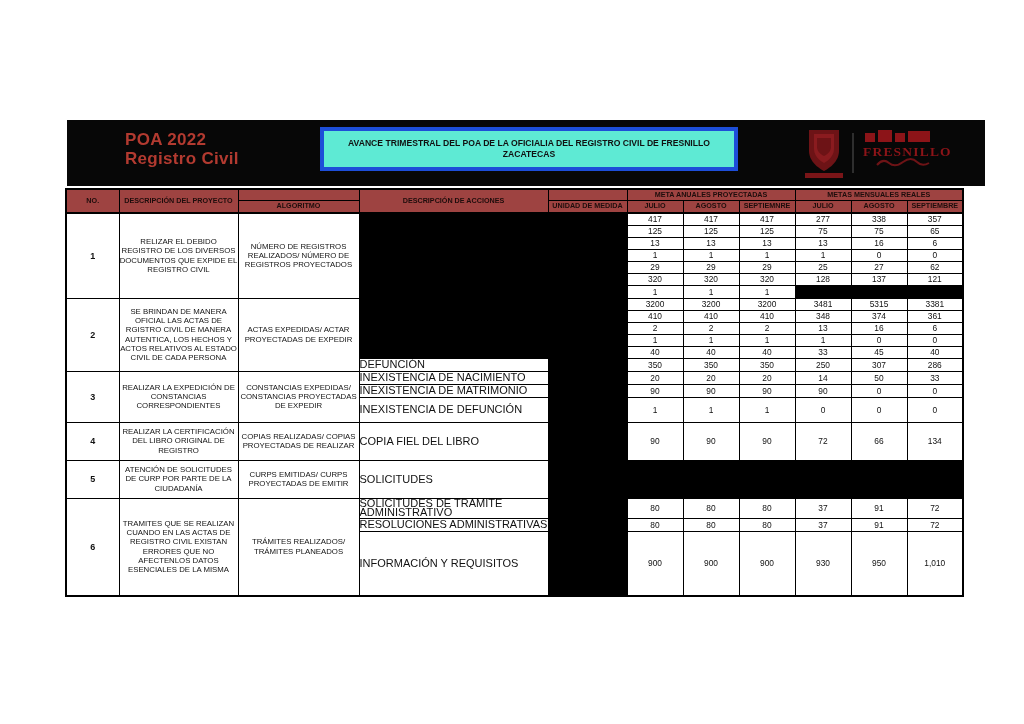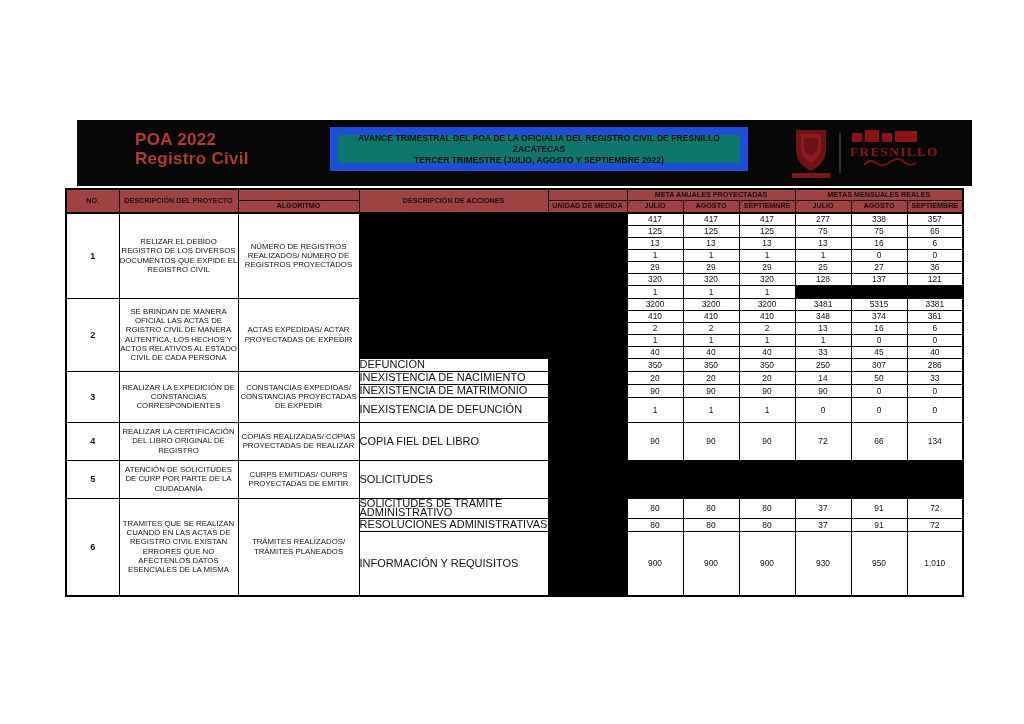--- a/index.html
+++ b/index.html
@@ -1,24 +1,24 @@
 <!DOCTYPE html>
 <html><head>
 <meta charset="utf-8">
 <style>
   html,body{margin:0;padding:0;background:#ffffff;}
   .page{position:relative;width:1024px;height:724px;background:#ffffff;overflow:hidden;
         font-family:"Liberation Sans",sans-serif;}
 
   
-  .banner{position:absolute;left:77px;top:120px;width:895px;height:66px;background:#070707;}
+  .banner{position:absolute;left:67px;top:120px;width:895px;height:66px;background:#070707;padding-left:23px;}
   .poa-title{position:absolute;left:58px;top:10px;color:#b23a30;font-weight:bold;
              font-size:17px;line-height:19px;letter-spacing:.3px;}
-  .title-box{position:absolute;left:253px;top:7px;width:418px;height:44px;background:#0f766e;
-             border:8px solid #1d4ed8;box-sizing:border-box;display:flex;flex-direction:column;
+  .title-box{position:absolute;left:253px;top:7px;width:418px;height:44px;background:#5eead4;
+             border:4px solid #1d4ed8;box-sizing:border-box;display:flex;flex-direction:column;
              justify-content:center;text-align:center;font-weight:bold;font-size:8.6px;
              line-height:11px;color:#111;}
   .logo-wrap{position:absolute;right:22px;top:7px;display:flex;align-items:center;text-align:center;}
 
   
   table.poa{position:absolute;left:65px;top:188px;width:897px;border-collapse:collapse;
             table-layout:fixed;border:2px solid #000;}
   table.poa th,table.poa td{border:1px solid #000;padding:0;overflow:hidden;box-sizing:border-box;}
   thead th{background:#9e4341;color:#1e0d0c;font-weight:bold;font-size:7.2px;line-height:8px;
            text-align:center;vertical-align:middle;}
@@ -42,21 +42,20 @@
 
   <div class="banner">
 
     <div class="poa-title">
       <div>POA 2022</div>
       <div>Registro Civil</div>
     </div>
 
     <div class="title-box">
       <div>AVANCE TRIMESTRAL DEL POA DE LA OFICIALIA DEL REGISTRO CIVIL DE FRESNILLO ZACATECAS</div>
-      <div>TERCER TRIMESTRE (JULIO, AGOSTO Y SEPTIEMBRE 2022)</div>
     </div>
 
     <div class="logo-wrap">
       <svg width="170" height="52" viewBox="0 0 170 52">
 
         <g>
           <path d="M16 3 h30 v21 c0 13 -15 20 -15 20 s-15 -7 -15 -20 z" fill="#6d1316"></path>
           <path d="M21 7 h20 v15 c0 9 -10 14 -10 14 s-10 -5 -10 -14 z" fill="#8a1b1f"></path>
           <path d="M24 11 h14 v9 c0 6 -7 9 -7 9 s-7 -3 -7 -9 z" fill="#6d1316"></path>
           <rect x="12" y="46" width="38" height="5" fill="#7a1518"></rect>
@@ -155,21 +154,21 @@
           <td class="c-num">0</td>
         </tr>
         <tr style="height: 12px;">
           <td class="blk"></td>
           <td class="blk"></td>
           <td class="c-num">29</td>
           <td class="c-num">29</td>
           <td class="c-num">29</td>
           <td class="c-num">25</td>
           <td class="c-num">27</td>
-          <td class="c-num">36</td>
+          <td class="c-num">62</td>
         </tr>
         <tr style="height: 12px;">
           <td class="blk"></td>
           <td class="blk"></td>
           <td class="c-num">320</td>
           <td class="c-num">320</td>
           <td class="c-num">320</td>
           <td class="c-num">128</td>
           <td class="c-num">137</td>
           <td class="c-num">121</td>

